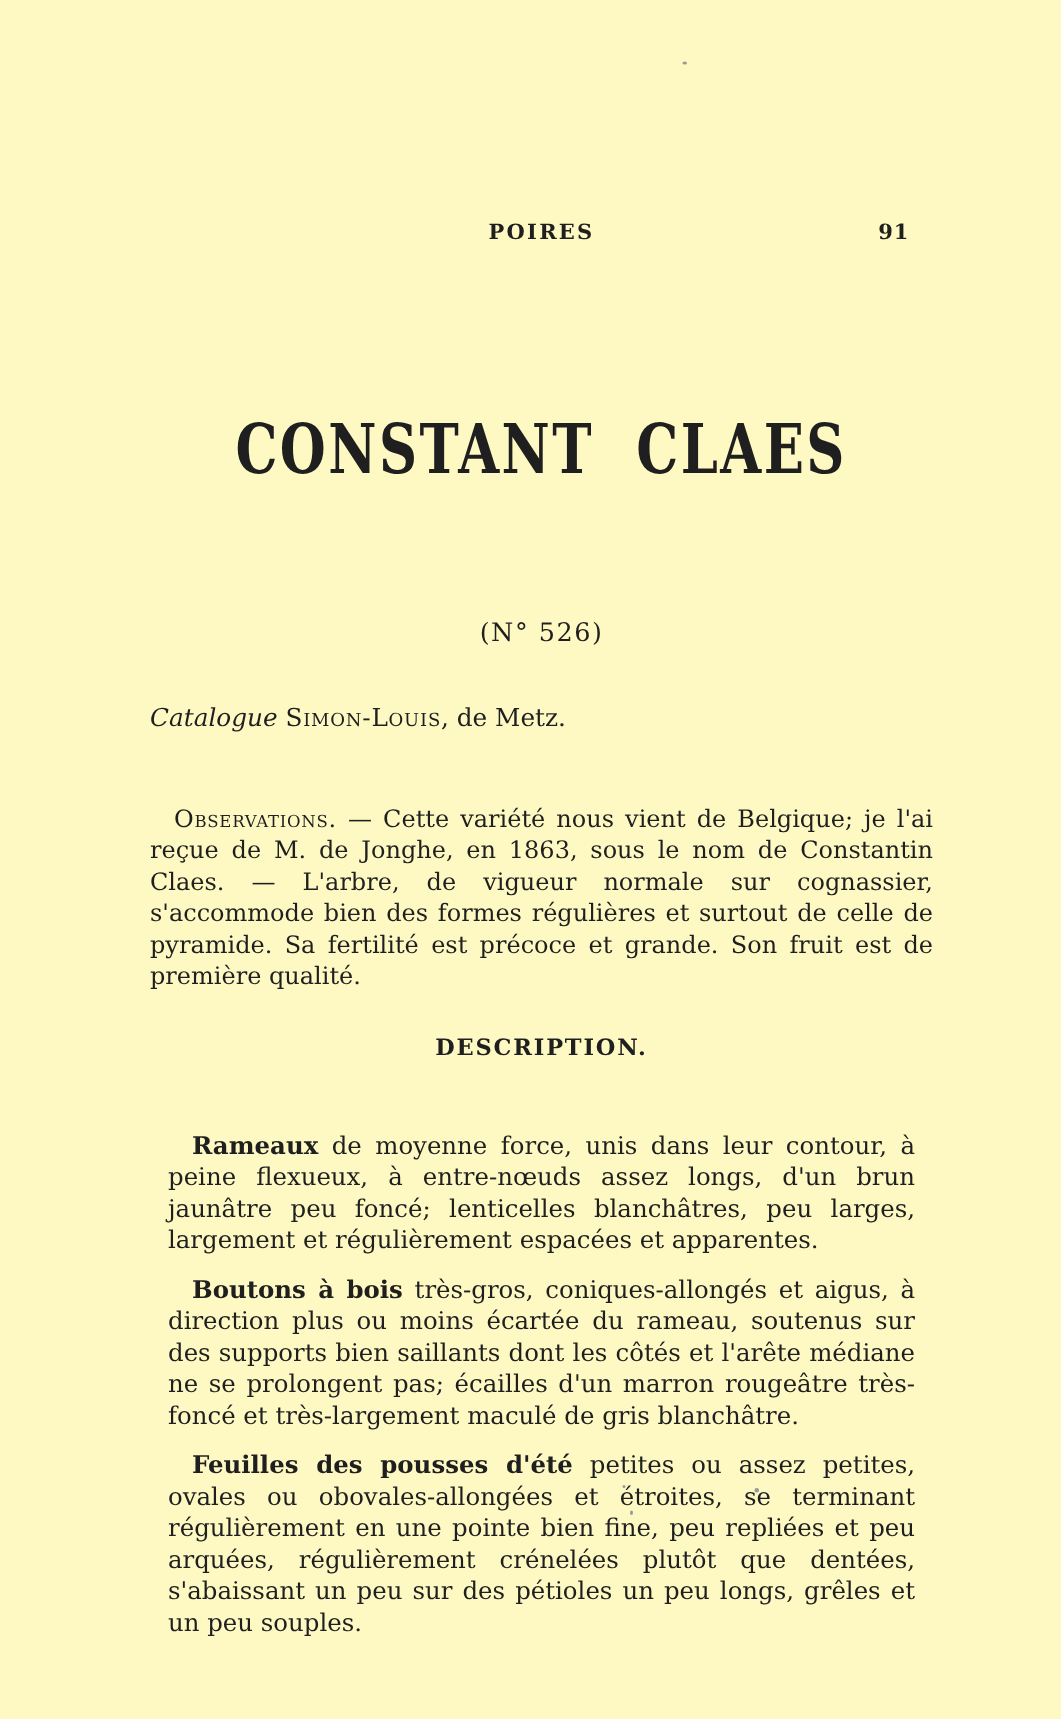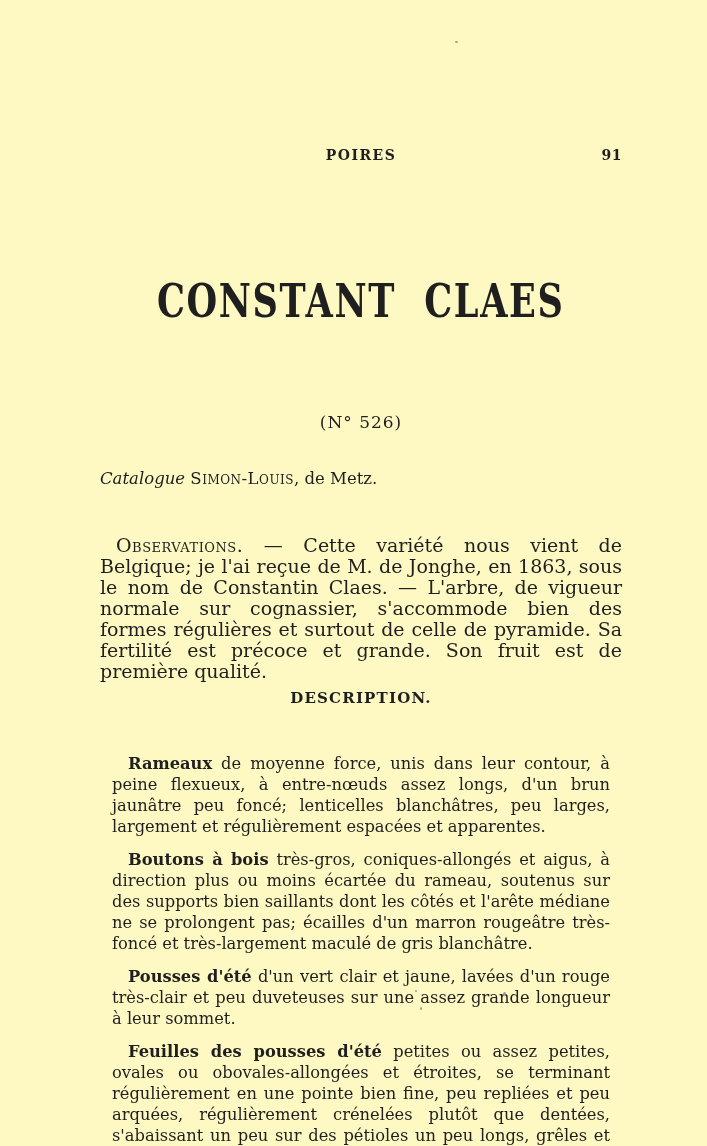--- a/index.html
+++ b/index.html
@@ -34,21 +34,21 @@
     font-size: 14px;
     font-weight: bold;
   }
   .running-title {
     display: block;
     text-align: center;
     letter-spacing: 1.5px;
   }
   .page-number {
     position: absolute;
-    right: 0;
+    right: 16px;
     top: 0;
     letter-spacing: 0.5px;
     text-align: center;
   }
 
   
   .main-title {
     position: absolute;
     top: 275px;
     left: 0;
@@ -86,21 +86,21 @@
     text-align: center;
   }
   .catalogue-line .it { font-style: italic; }
   .sc { font-variant: small-caps; letter-spacing: 0.5px; }
 
   .observations {
     position: absolute;
     top: 535px;
     left: 0;
     width: 522px;
-    font-size: 19px;
+    font-size: 16px;
     line-height: 21px;
     text-align: justify;
     text-indent: 16px;
     margin: 0;
   }
 
   .description-heading {
     position: absolute;
     top: 689px;
     left: 0;
@@ -161,23 +161,20 @@
     <div class="description-heading">DESCRIPTION.</div>
 
     <div class="paragraphs">
       <p>
         <span class="lead">Rameaux</span><span> de moyenne force, unis dans leur contour, à peine flexueux, à entre-nœuds assez longs, d'un brun jaunâtre peu foncé; lenticelles blanchâtres, peu larges, largement et régulièrement espacées et apparentes.</span>
       </p>
       <p>
         <span class="lead">Boutons à bois</span><span> très-gros, coniques-allongés et aigus, à direction plus ou moins écartée du rameau, soutenus sur des supports bien saillants dont les côtés et l'arête médiane ne se prolongent pas; écailles d'un marron rougeâtre très-foncé et très-largement maculé de gris blanchâtre.</span>
       </p>
       <p>
-        <span class="lead">Pousses d'été</span><span> d'un vert clair et jaune, lavées d'un rouge très-clair et peu duveteuses sur une assez grande longueur à leur sommet.</span>
-      </p>
-      <p>
         <span class="lead">Feuilles des pousses d'été</span><span> petites ou assez petites, ovales ou obovales-allongées et étroites, se terminant régulièrement en une pointe bien fine, peu repliées et peu arquées, régulièrement crénelées plutôt que dentées, s'abaissant un peu sur des pétioles un peu longs, grêles et un peu souples.</span>
       </p>
     </div>
 
   </div>
 
   <div class="speck" style="left:455px; top:41px; width:3px; height:2px;"></div>
   <div class="speck" style="left:415px; top:990px; width:2px; height:2px;"></div>
   <div class="speck" style="left:503px; top:992px; width:3px; height:3px;"></div>
   <div class="speck" style="left:420px; top:1007px; width:2px; height:3px;"></div>

